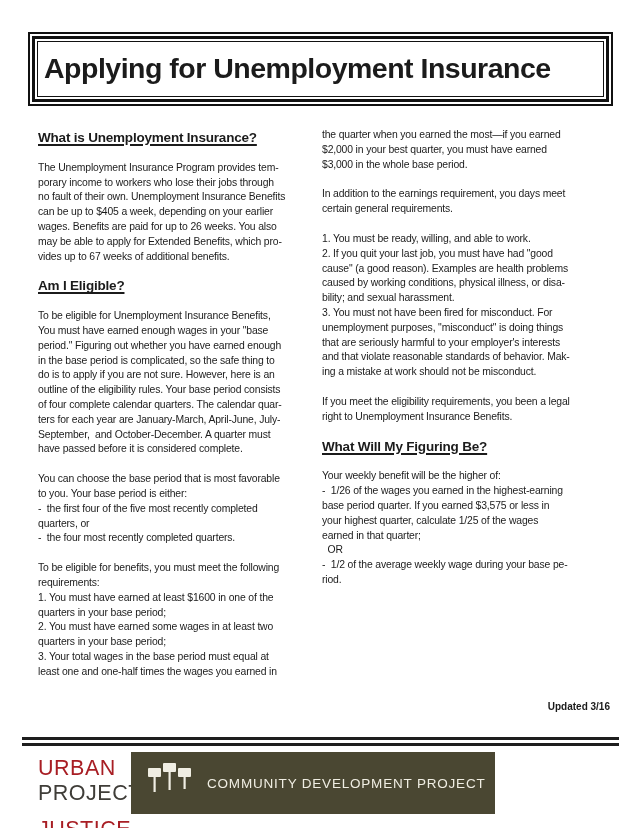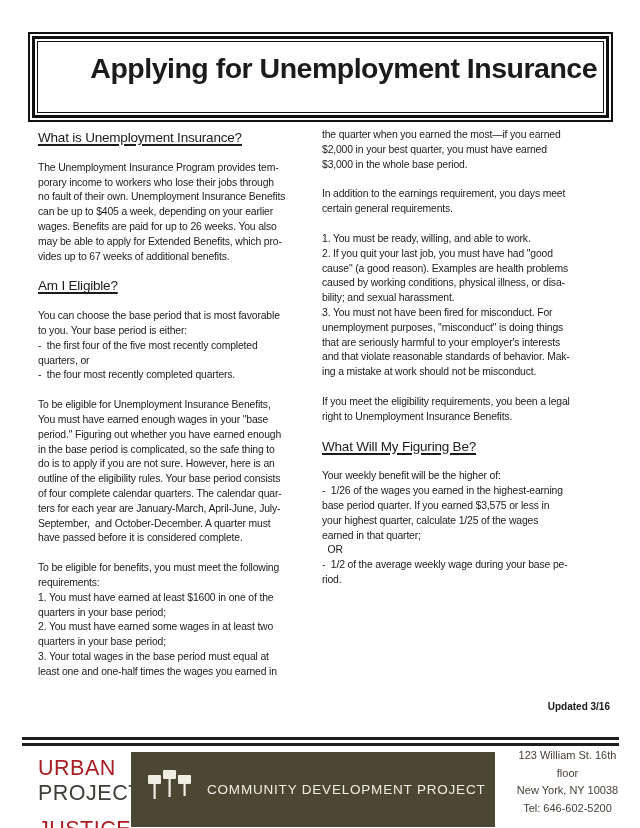--- a/index.html
+++ b/index.html
@@ -14,37 +14,37 @@
   }
 
   
   .title-box {
     position: absolute;
     left: 28px; right: 27px; top: 32px;
     border: 2px solid #111;
     padding: 2px;
   }
   .title-mid { border: 3px solid #111; padding: 2px; }
-  .title-inner { border: 1px solid #111; padding: 10px 6px 27px; text-align: right; }
+  .title-inner { border: 1px solid #111; padding: 10px 6px 11px; text-align: left; }
   .doc-title {
     margin: 0;
     font-size: 28.5px;
     font-weight: bold;
     letter-spacing: -0.5px;
     white-space: nowrap;
   }
 
   
   .col { position: absolute; font-size: 10.4px; line-height: 14.8px; letter-spacing: -0.15px; }
   .col-left  { left: 38px;  top: 131px; width: 272px; }
   .col-right { left: 322px; top: 128px; width: 288px; }
   .col p { margin: 0 0 15px 0; white-space: pre; }
   .col h2 {
     font-size: 13.5px;
-    font-weight: normal;
+    font-weight: bold;
     margin: 14px 0 15px 0;
     letter-spacing: -0.2px;
     text-decoration: underline;
     text-decoration-thickness: 1.5px;
     text-underline-offset: 2px;
     white-space: nowrap;
   }
   .col h2.first { margin-top: 0; }
 
   .updated {
@@ -71,21 +71,21 @@
     line-height: 25px;
     letter-spacing: 0.5px;
     font-weight: normal;
   }
   .logo .red  { color: var(--logo-red, #a81e24); margin-top: 11px; }
   .logo .dark { color: var(--logo-dark, #3f3d38); }
 
   .program-bar {
     position: absolute;
     left: 131px; top: 752px;
-    width: 364px; height: 75px;
+    width: 364px; height: 62px;
     background: var(--bar-olive, #4a4732);
     display: flex;
     align-items: center;
   }
   .picket-icon { margin-left: 16px; flex: 0 0 auto; }
   .picket-icon rect { fill: var(--bar-text, #f0eee3); }
   .program-label {
     color: var(--bar-text, #f0eee3);
     font-size: 13.5px;
     letter-spacing: 0.8px;
@@ -119,35 +119,35 @@
   <div class="col col-left">
     <h2 class="first">What is Unemployment Insurance?</h2>
     <p>The Unemployment Insurance Program provides tem-
 porary income to workers who lose their jobs through
 no fault of their own. Unemployment Insurance Benefits
 can be up to $405 a week, depending on your earlier
 wages. Benefits are paid for up to 26 weeks. You also
 may be able to apply for Extended Benefits, which pro-
 vides up to 67 weeks of additional benefits.</p>
     <h2>Am I Eligible?</h2>
-    <p>You can choose the base period that is most favorable
-to you. Your base period is either:
--  the first four of the five most recently completed
-quarters, or
--  the four most recently completed quarters.</p>
     <p>To be eligible for Unemployment Insurance Benefits,
 You must have earned enough wages in your "base
 period." Figuring out whether you have earned enough
 in the base period is complicated, so the safe thing to
 do is to apply if you are not sure. However, here is an
 outline of the eligibility rules. Your base period consists
 of four complete calendar quarters. The calendar quar-
 ters for each year are January-March, April-June, July-
 September,  and October-December. A quarter must
 have passed before it is considered complete.</p>
+    <p>You can choose the base period that is most favorable
+to you. Your base period is either:
+-  the first four of the five most recently completed
+quarters, or
+-  the four most recently completed quarters.</p>
     <p>To be eligible for benefits, you must meet the following
 requirements:
 1. You must have earned at least $1600 in one of the
 quarters in your base period;
 2. You must have earned some wages in at least two
 quarters in your base period;
 3. Your total wages in the base period must equal at
 least one and one-half times the wages you earned in</p>
   </div>
 
@@ -197,18 +197,14 @@
         <rect x="6.5" y="17" width="2.2" height="15"></rect>
         <rect x="16" y="3" width="13" height="9" rx="1"></rect>
         <rect x="21.5" y="12" width="2.2" height="18"></rect>
         <rect x="31" y="8" width="13" height="9" rx="1"></rect>
         <rect x="36.5" y="17" width="2.2" height="12"></rect>
       </svg>
     </span>
     <span class="program-label">COMMUNITY DEVELOPMENT PROJECT</span>
   </div>
 
-  <div class="address">123 William St. 16th
-floor
-New York, NY 10038
-Tel: 646-602-5200</div>
 
 </div>
 
 </body></html>

